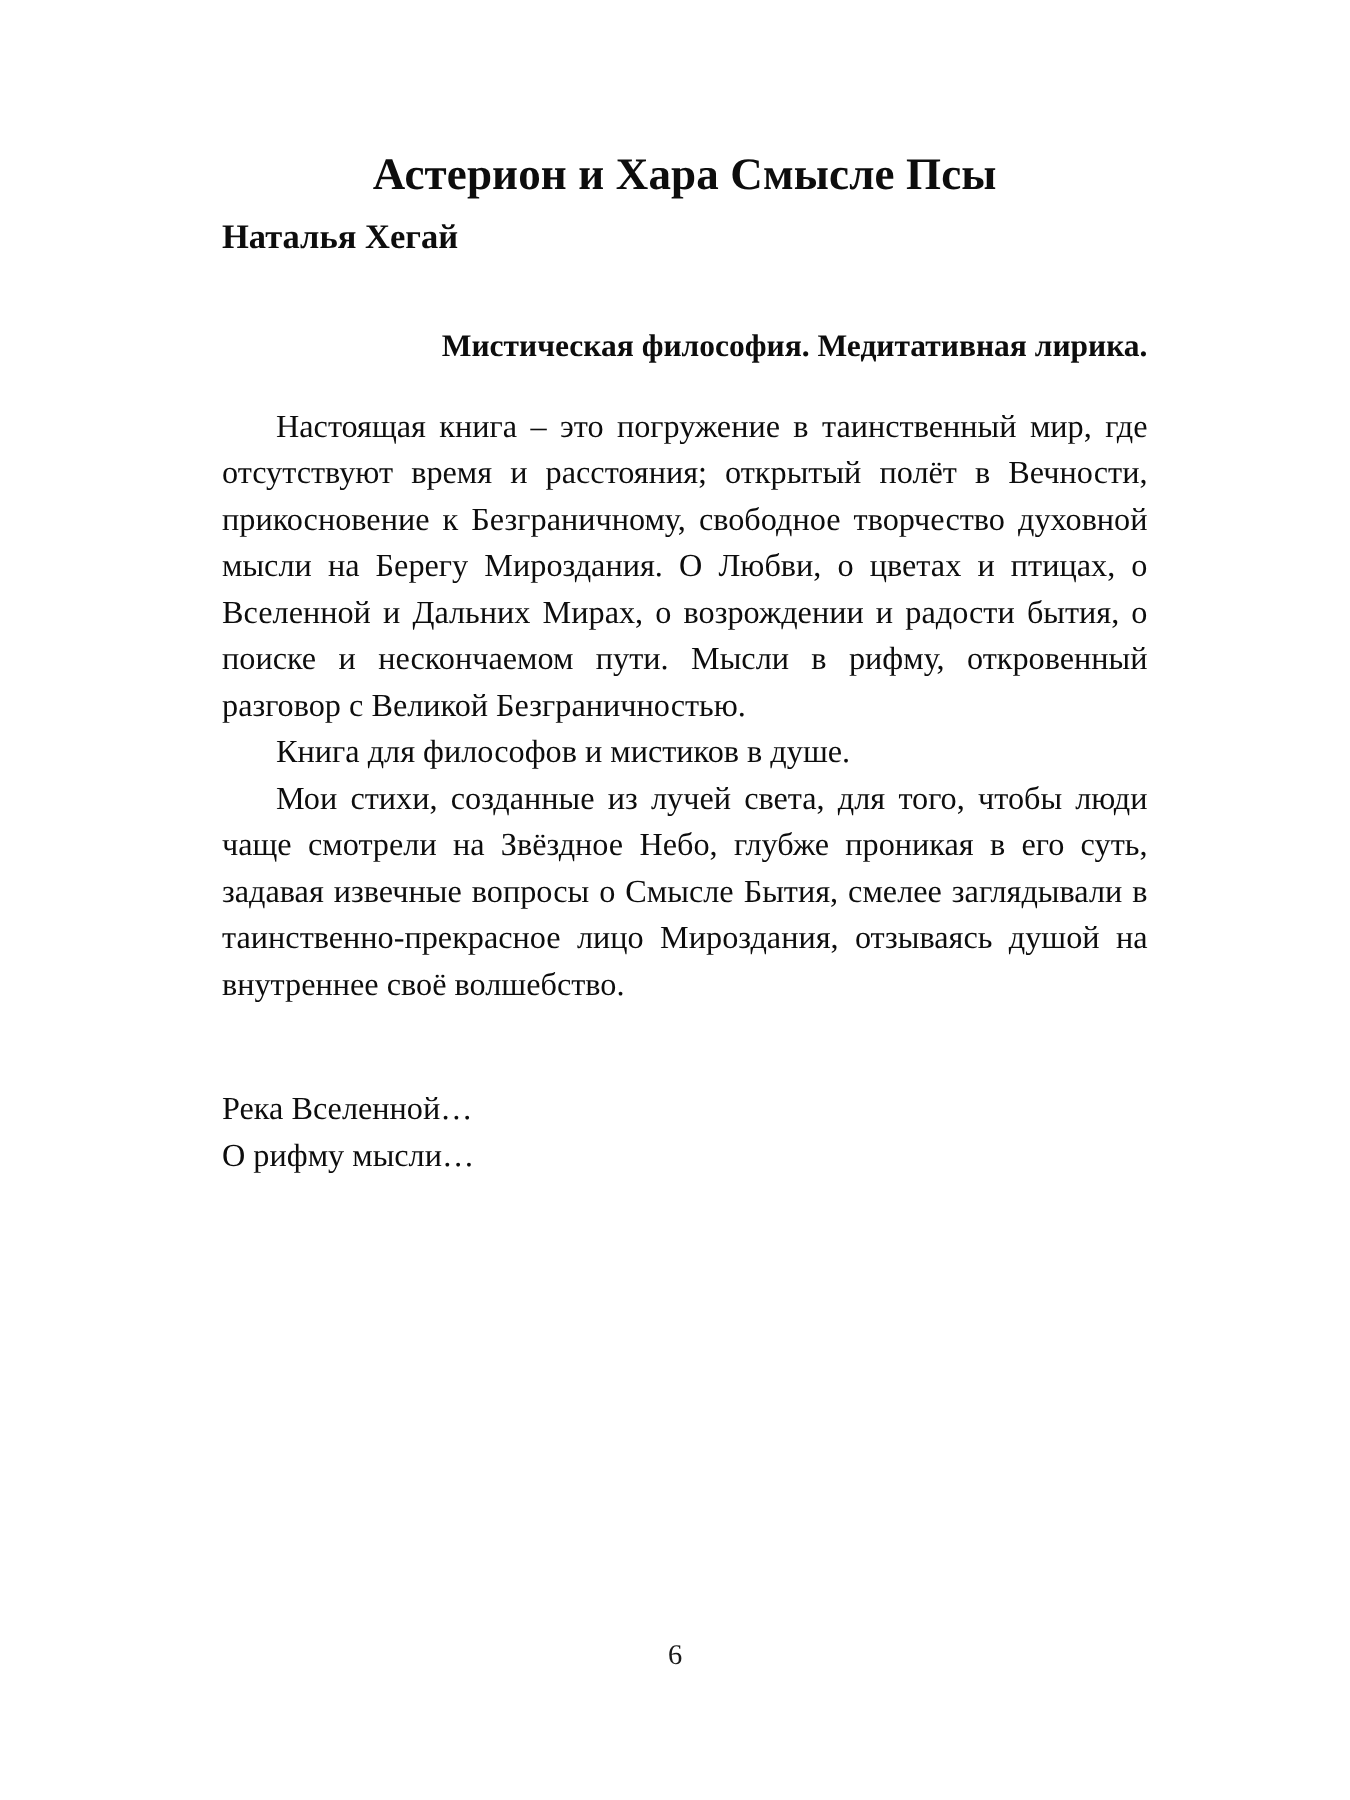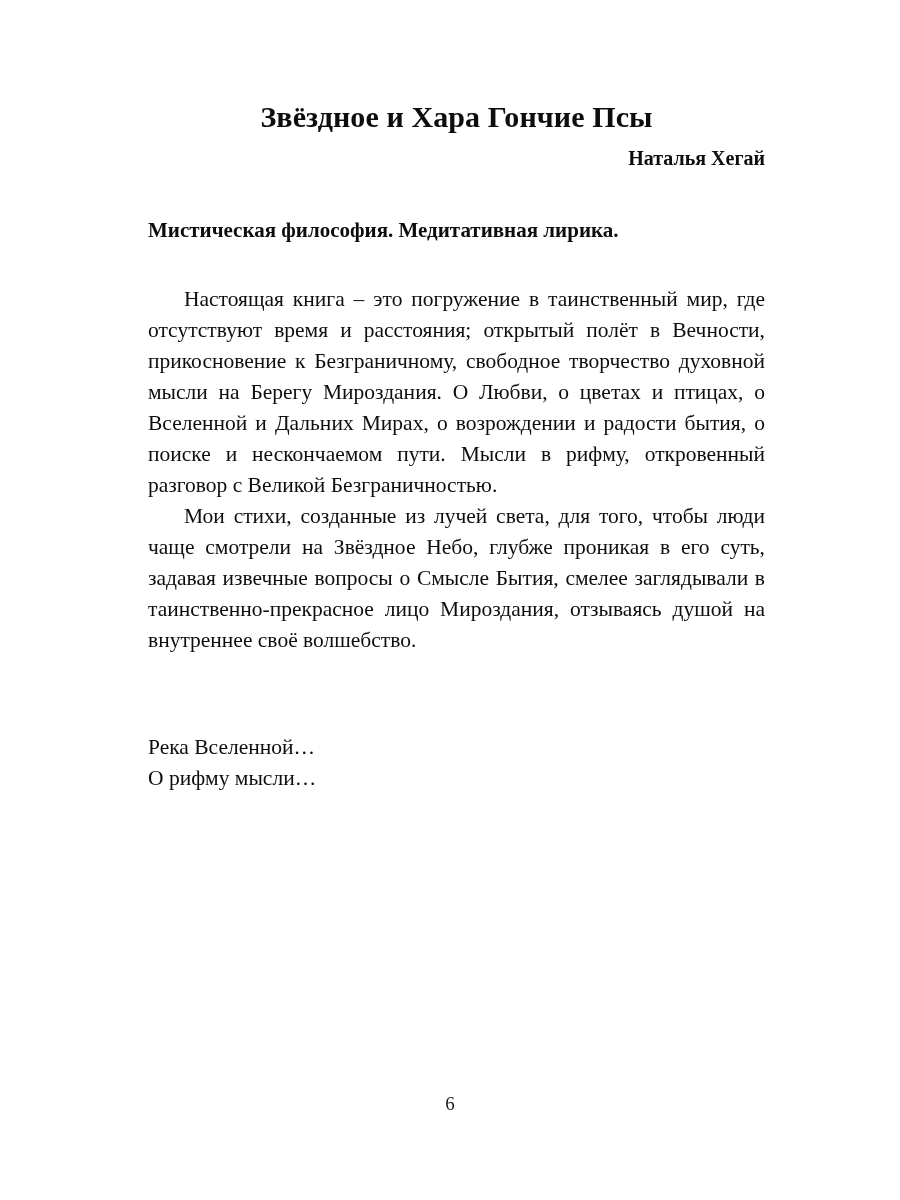--- a/index.html
+++ b/index.html
@@ -37,53 +37,52 @@
     font-size: 30px;
     font-weight: bold;
     line-height: 38px;
     text-align: center;
     letter-spacing: 0.1px;
     margin: 0;
     white-space: nowrap;
   }
 
   .book-author {
-    font-size: 20px;
+    font-size: 23px;
     font-weight: bold;
     line-height: 30px;
-    text-align: right;
     margin: 7px 0 0 0;
     white-space: nowrap;
   }
 
   .subtitle {
     font-size: 21px;
     font-weight: bold;
     line-height: 28px;
-    text-align: left;
+    text-align: right;
     margin: 43px 0 0 0;
     white-space: nowrap;
   }
 
   .body-block {
-    margin-top: 40px;
+    margin-top: 25px;
   }
 
   .para {
     font-size: 21.5px;
     line-height: 31px;
     text-align: justify;
     text-justify: inter-word;
     margin: 0;
     text-indent: 36px;
     hyphens: none;
   }
 
   .verse-block {
-    margin-top: 76px;
+    margin-top: 52px;
   }
 
   .verse-line {
     font-size: 21.5px;
     line-height: 31px;
     text-align: left;
     margin: 0;
     text-indent: 0;
     white-space: nowrap;
   }
@@ -100,28 +99,29 @@
   }
 </style>
 </head>
 <body>
 
 <div class="page">
 
   <div class="content">
 
     <div class="title-block">
-      <h1 class="book-title">Звёздное и Хара Гончие Псы</h1>
+      <h1 class="book-title">Астерион и Хара Смысле Псы</h1>
       <p class="book-author">Наталья Хегай</p>
     </div>
 
     <p class="subtitle">Мистическая философия. Медитативная лирика.</p>
 
     <div class="body-block">
       <p class="para">Настоящая книга – это погружение в таинственный мир, где отсутствуют время и расстояния; открытый полёт в Вечности, прикосновение к Безграничному, свободное творчество духовной мысли на Берегу Мироздания. О Любви, о цветах и птицах, о Вселенной и Дальних Мирах, о возрождении и радости бытия, о поиске и нескончаемом пути. Мысли в рифму, откровенный разговор с Великой Безграничностью.</p>
+      <p class="para">Книга для философов и мистиков в душе.</p>
       <p class="para">Мои стихи, созданные из лучей света, для того, чтобы люди чаще смотрели на Звёздное Небо, глубже проникая в его суть, задавая извечные вопросы о Смысле Бытия, смелее заглядывали в таинственно-прекрасное лицо Мироздания, отзываясь душой на внутреннее своё волшебство.</p>
     </div>
 
     <div class="verse-block">
       <p class="verse-line">Река Вселенной…</p>
       <p class="verse-line">О рифму мысли…</p>
     </div>
 
   </div>
 

